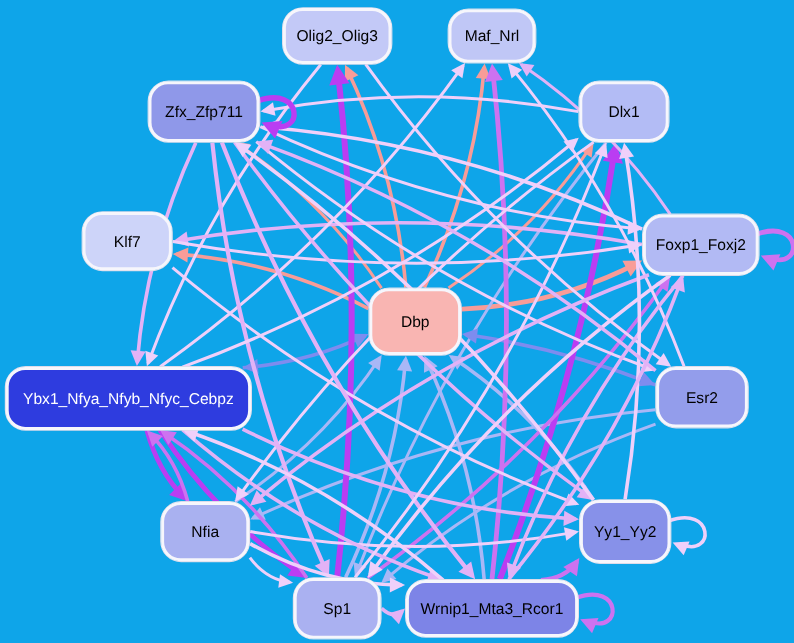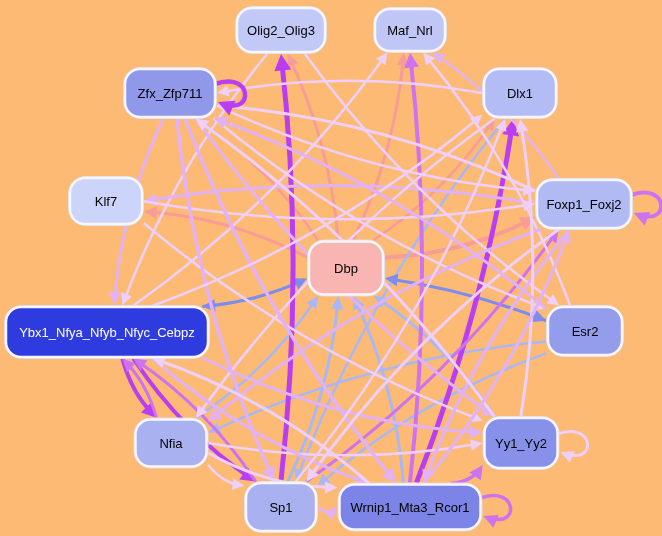--- a/index.html
+++ b/index.html
@@ -1,17 +1,17 @@
 <!DOCTYPE html>
 <html><head>
 <meta charset="utf-8">
 <style>
   html, body { margin: 0; padding: 0; background: #ffffff; }
   body { font-family: "Liberation Sans", sans-serif; }
-  .stage { position: relative; width: 662px; height: 536px; background: #fdba74; overflow: hidden; }
+  .stage { position: relative; width: 662px; height: 536px; background: #0ea5e9; overflow: hidden; }
   svg { display: block; }
   text { font-family: "Liberation Sans", "DejaVu Sans", sans-serif; }
 </style>
 </head>
 <body>
 
 <div class="stage">
   <svg width="662" height="536" viewBox="0 0 662 536" xmlns="http://www.w3.org/2000/svg">
     <g>
         <path d="M338.235684331398,239.570659551888 Q329.54550420168067,142.2 288.8245377338365,56.63820148811378" stroke="#f89c98" stroke-width="3" fill="none" stroke-linecap="butt"></path>

